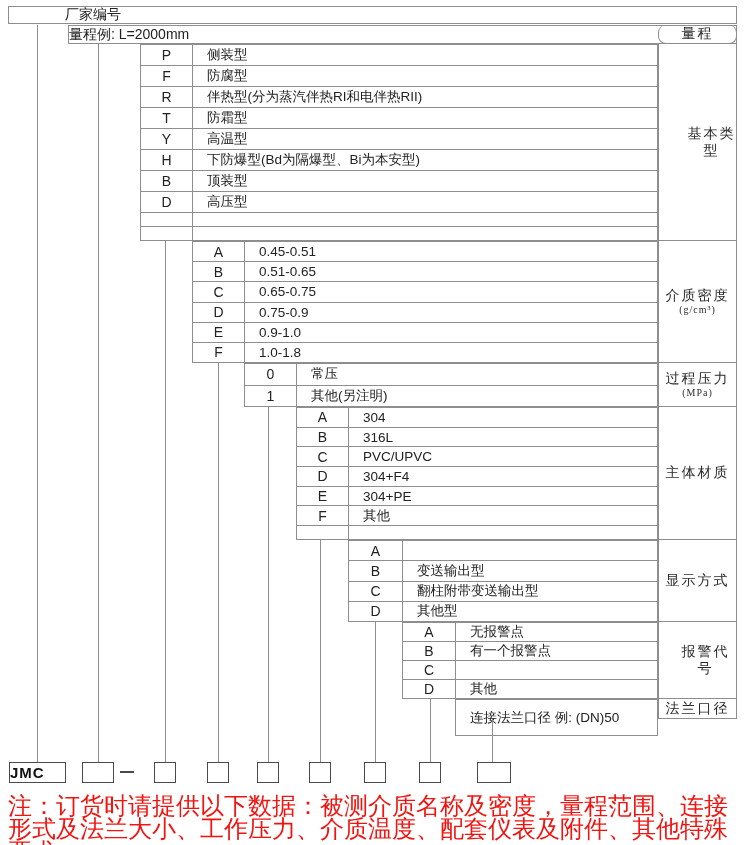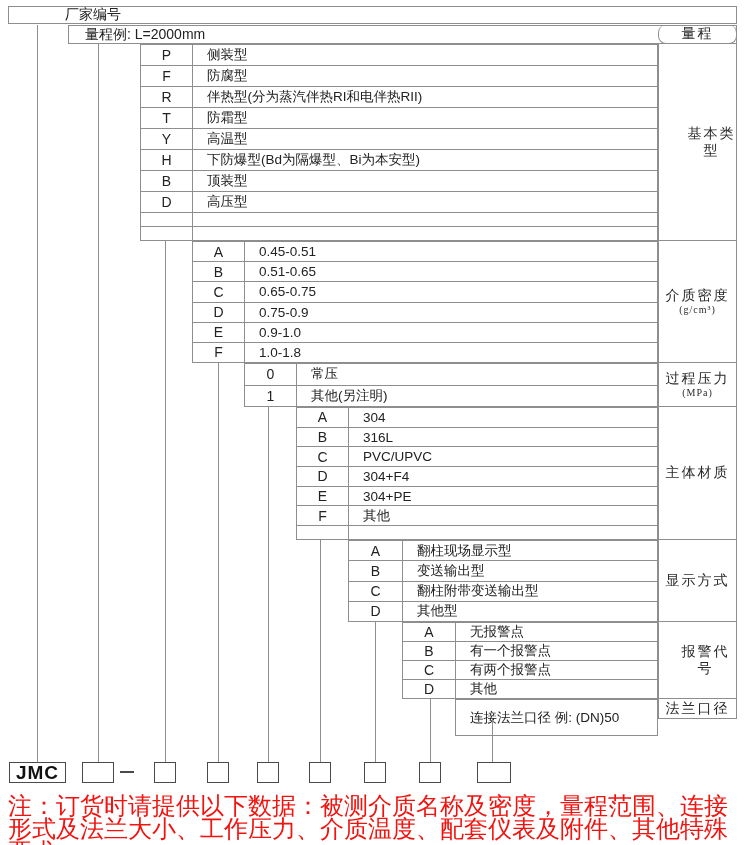--- a/index.html
+++ b/index.html
@@ -4,21 +4,21 @@
 <style>
   html,body{margin:0;padding:0;background:#fff;}
   .canvas{position:relative;width:750px;height:845px;background:#fff;overflow:hidden;
           font-family:"Liberation Sans","DejaVu Sans",sans-serif;color:#222;}
   .abs{position:absolute;box-sizing:border-box;}
 
   
   .factory-row{left:8px;top:6px;width:729px;height:18px;border:1px solid #8e8e8e;
                display:flex;align-items:center;padding-left:56px;font-size:14px;text-align:right;}
   .range-row{left:68px;top:25px;width:669px;height:19px;border:1px solid #8e8e8e;
-             display:flex;align-items:center;padding-left:16px;font-size:14px;}
+             display:flex;align-items:center;padding-left:0;font-size:14px;}
 
   
   .lbl{left:658px;width:79px;border-style:solid;border-color:#8e8e8e;border-width:0 1px 1px 1px;
        display:flex;flex-direction:column;align-items:center;justify-content:center;
        font-family:"Liberation Serif","DejaVu Serif",serif;font-size:14px;letter-spacing:2px;
        color:#2a2a2a;text-align:center;line-height:1.25;}
   .lbl .sub{letter-spacing:1px;font-size:10px;}
 
   
   .sec{border:1px solid #8e8e8e;display:flex;flex-direction:column;--cw:52px;}
@@ -29,22 +29,22 @@
   .sec .row.empty-sm{flex:none;height:13px;}
   .sec .code{flex:none;width:var(--cw);border-right:1px solid #8e8e8e;box-sizing:border-box;
              display:flex;align-items:center;justify-content:center;font-size:14px;}
   .sec .desc{flex:1;display:flex;align-items:center;padding-left:14px;font-size:13.5px;white-space:nowrap;}
 
   
   .vline{width:1px;background:#8e8e8e;}
 
   
   .cbox{top:762px;height:21px;border:1px solid #4a4a4a;background:#fff;}
-  .jmc{display:flex;align-items:center;justify-content:center;font-weight:bold;
-       font-size:19px;color:#111;letter-spacing:1px;}
+  .jmc{display:flex;align-items:center;font-weight:bold;
+       font-size:15px;color:#111;letter-spacing:1px;}
   .dash{top:771px;height:2px;background:#4a4a4a;}
 
   
   .note{left:8px;top:794px;width:740px;font-size:24px;font-weight:normal;
         color:#f2130f;line-height:23px;}
 </style>
 </head>
 <body>
 
 <div class="canvas">
@@ -191,21 +191,20 @@
     </div>
     <div class="row empty-sm">
       <div class="code"></div>
       <div class="desc"></div>
     </div>
   </div>
 
   <div class="abs sec" style="left:348px;top:540px;width:310px;height:82px;--cw:54px;">
     <div class="row grow">
       <div class="code">A</div>
-      <div class="desc">翻柱现场显示型</div>
     </div>
     <div class="row grow">
       <div class="code">B</div>
       <div class="desc">变送输出型</div>
     </div>
     <div class="row grow">
       <div class="code">C</div>
       <div class="desc">翻柱附带变送输出型</div>
     </div>
     <div class="row grow">
@@ -218,21 +217,20 @@
     <div class="row grow">
       <div class="code">A</div>
       <div class="desc">无报警点</div>
     </div>
     <div class="row grow">
       <div class="code">B</div>
       <div class="desc">有一个报警点</div>
     </div>
     <div class="row grow">
       <div class="code">C</div>
-      <div class="desc">有两个报警点</div>
     </div>
     <div class="row grow">
       <div class="code">D</div>
       <div class="desc">其他</div>
     </div>
   </div>
 
   <div class="abs sec" style="left:455px;top:699px;width:203px;height:37px;">
     <div class="row grow">
       <div class="desc">连接法兰口径 例: (DN)50</div>

